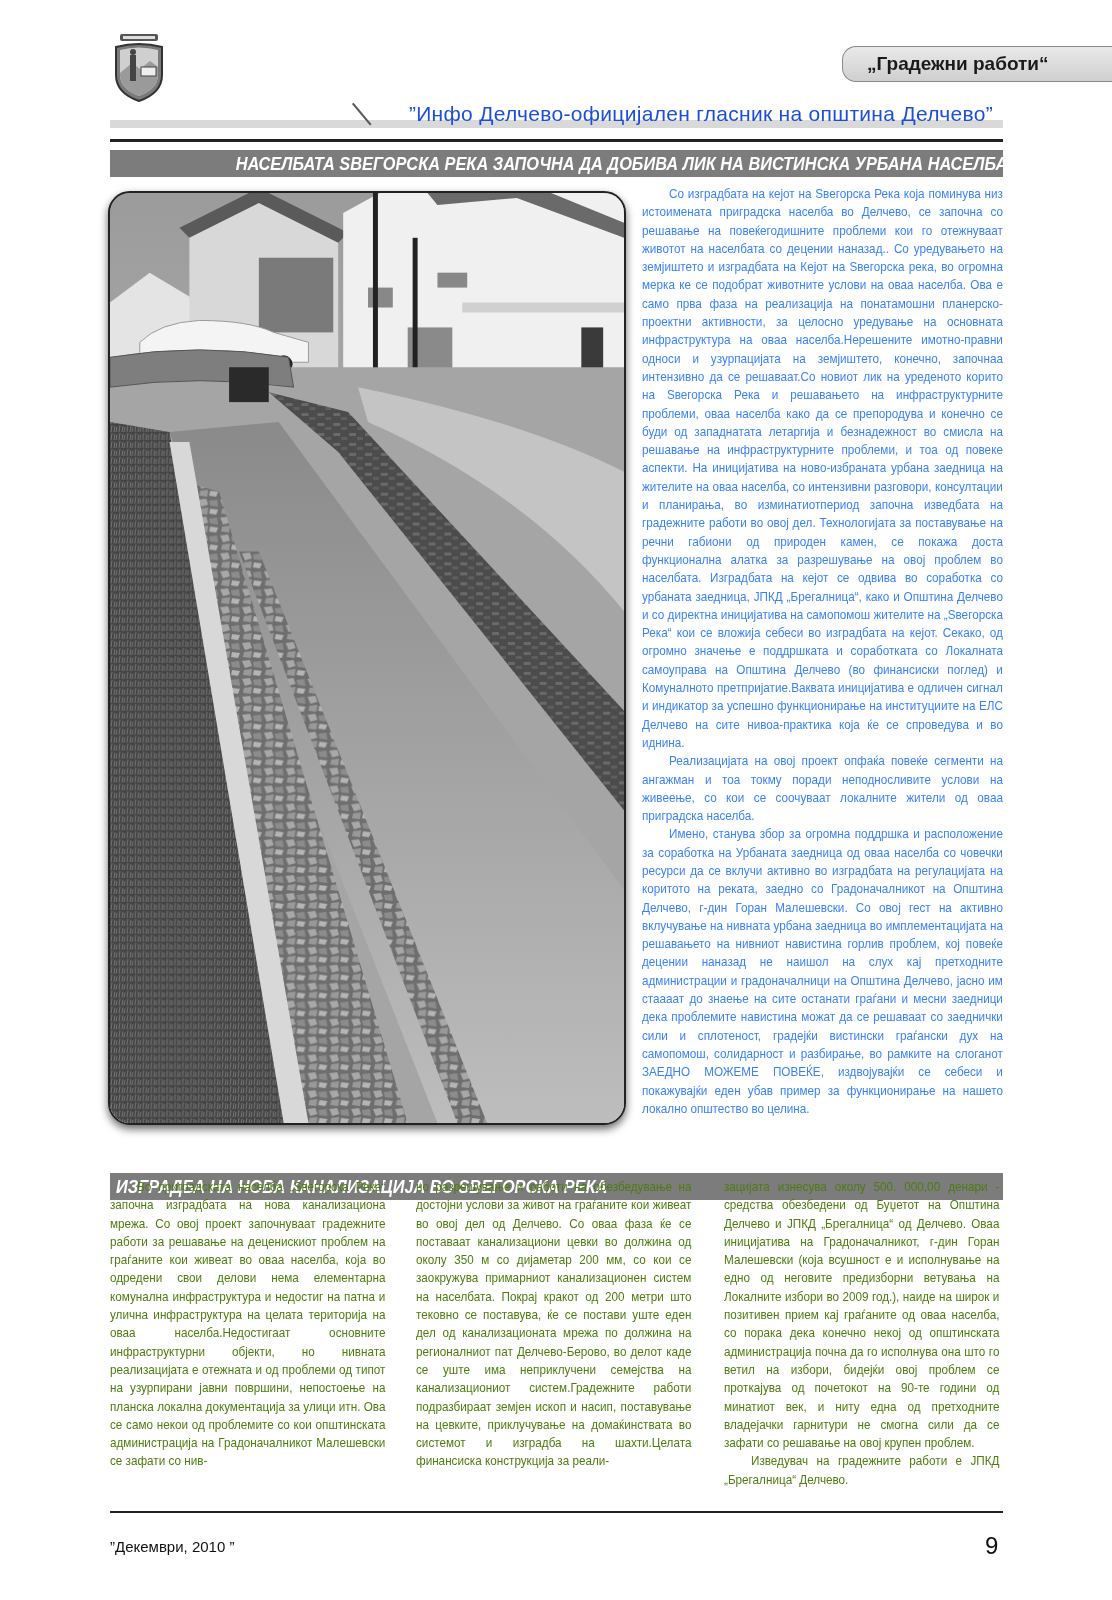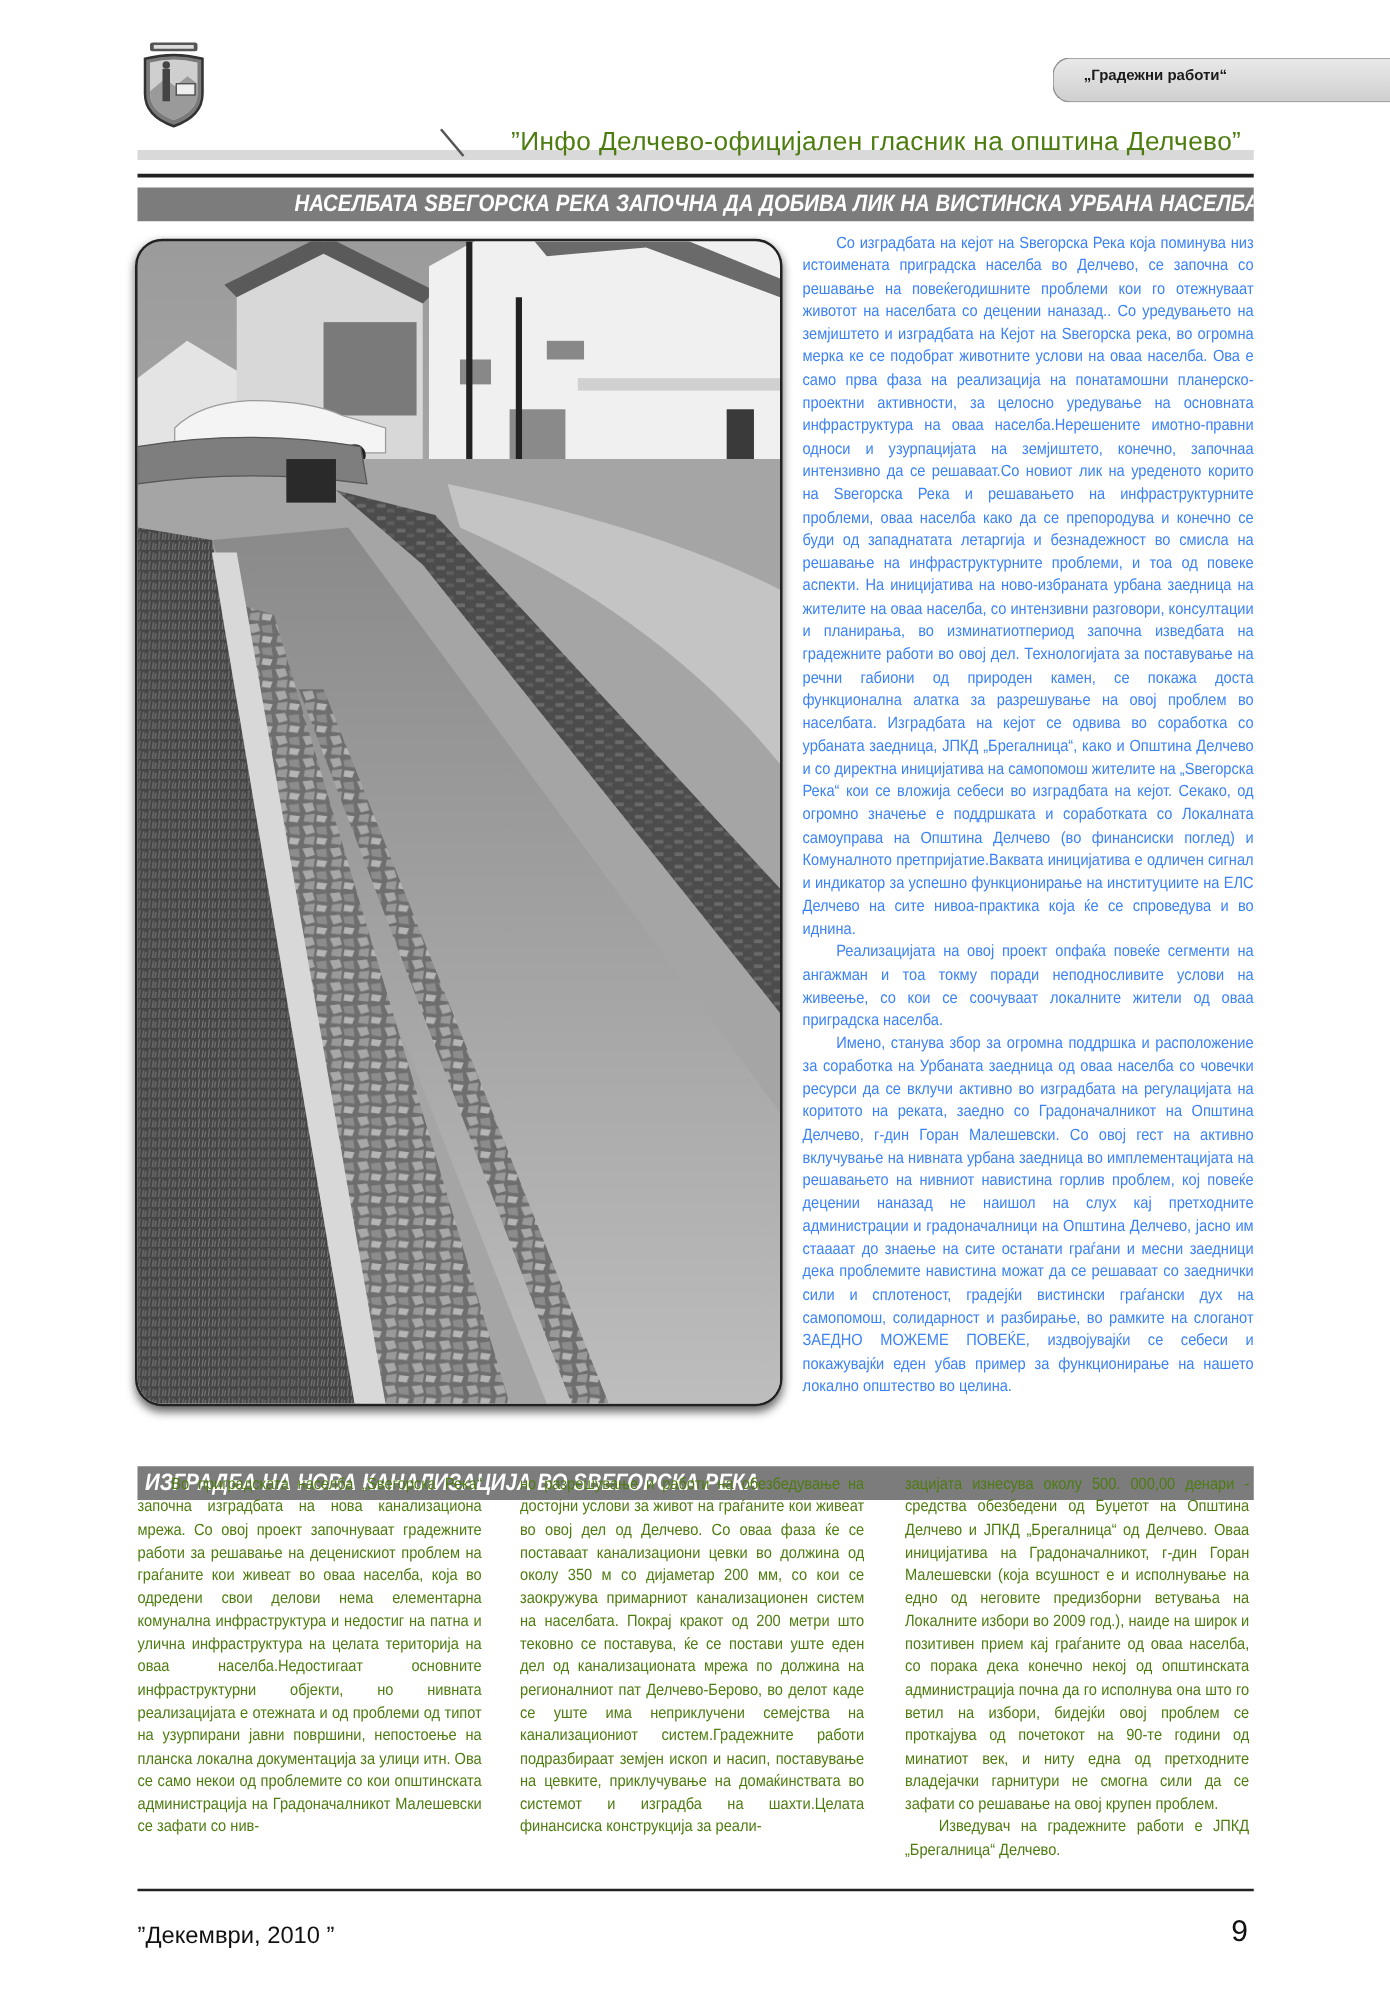--- a/index.html
+++ b/index.html
@@ -2,26 +2,26 @@
 <html><head>
 <meta charset="utf-8">
 <style>
   html, body { margin: 0; padding: 0; background: #ffffff; }
   body { width: 1112px; height: 1600px; position: relative; overflow: hidden; font-family: "Liberation Sans", sans-serif; color: #111; }
 
   .logo { position: absolute; left: 110px; top: 33px; width: 58px; height: 70px; }
   .logo svg { width: 100%; height: 100%; display: block; }
 
   .section-tab { position: absolute; left: 842px; top: 46px; width: 270px; height: 36px; background: linear-gradient(#e9e9e9, #cfcfcf); border: 1px solid #8a8a8a; border-right: none; border-radius: 14px 0 0 14px; box-sizing: border-box; }
-  .section-tab span { position: absolute; left: 24px; top: 6px; font-weight: bold; font-size: 12px; color: #1a1a1a; }
+  .section-tab span { position: absolute; left: 24px; top: 6px; font-weight: bold; font-size: 19px; color: #1a1a1a; }
 
   .masthead { position: absolute; left: 110px; top: 102px; width: 893px; height: 30px; }
   .masthead .grey-bar { position: absolute; left: 0; top: 18px; width: 893px; height: 8px; background: #d9d9d9; }
   .masthead .slash { position: absolute; left: 242px; top: 2px; width: 2px; height: 28px; background: #555; transform: rotate(-40deg); transform-origin: top left; }
-  .masthead .title { position: absolute; right: 10px; top: 0px; font-size: 21px; letter-spacing: 0.3px; color: #4d7c0f; background: transparent; }
+  .masthead .title { position: absolute; right: 10px; top: 0px; font-size: 21px; letter-spacing: 0.3px; color: #1d4ed8; background: transparent; }
   .rule-top { position: absolute; left: 110px; top: 139px; width: 893px; height: 3px; background: #222; }
 
   .banner { position: absolute; left: 110px; width: 893px; height: 27px; background: #7c7c7c; color: #fff; font-style: italic; font-weight: bold; font-family: "Liberation Sans Narrow", "Liberation Sans", sans-serif; font-size: 19px; box-sizing: border-box; white-space: nowrap; overflow: hidden; }
   .banner.b1 { top: 150px; text-align: left; padding-right: 8px; line-height: 27px; }
   .banner.b2 { top: 1145px; text-align: left; padding-left: 6px; line-height: 27px; margin-top: 28px; }
   .banner .txt { display: inline-block; transform: scaleX(0.86); }
   .banner.b1 .txt { transform-origin: right center; }
   .banner.b2 .txt { transform-origin: left center; }
 
   .photo { position: absolute; left: 108px; top: 191px; width: 518px; height: 934px; border-radius: 22px; overflow: hidden; border: 2px solid #222; box-sizing: border-box; box-shadow: 0 4px 8px rgba(0,0,0,0.6); background: #888; }
@@ -33,21 +33,21 @@
 
   .cols-bottom { position: absolute; top: 1178px; font-family: "Liberation Sans Narrow", "Liberation Sans", sans-serif; font-size: 13px; line-height: 18.3px; text-align: justify; color: #4d7c0f; }
   .cols-bottom .inner { transform: scaleX(0.9); transform-origin: left top; width: 306px; }
   .cols-bottom p { margin: 0; }
   .cols-bottom p.indent { text-indent: 30px; }
   .cb1 { left: 110px; width: 276px; }
   .cb2 { left: 416px; width: 276px; }
   .cb3 { left: 724px; width: 276px; }
 
   .rule-bottom { position: absolute; left: 110px; top: 1511px; width: 893px; height: 2px; background: #222; }
-  .footer-date { position: absolute; left: 110px; top: 1538px; font-size: 19px; color: #111; }
+  .footer-date { position: absolute; left: 110px; top: 1538px; font-size: 15px; color: #111; }
   .page-number { position: absolute; left: 985px; top: 1532px; font-size: 24px; color: #111; }
 </style>
 </head>
 <body>
 
 <div class="logo">
   <svg viewBox="0 0 58 70">
     <rect x="10" y="1" width="38" height="7" rx="2" fill="#555"></rect>
     <rect x="13" y="3" width="32" height="3" fill="#ddd"></rect>
     <path d="M6 14 Q29 8 52 14 L52 42 Q52 60 29 68 Q6 60 6 42 Z" fill="#7a7a7a" stroke="#333" stroke-width="2"></path>

